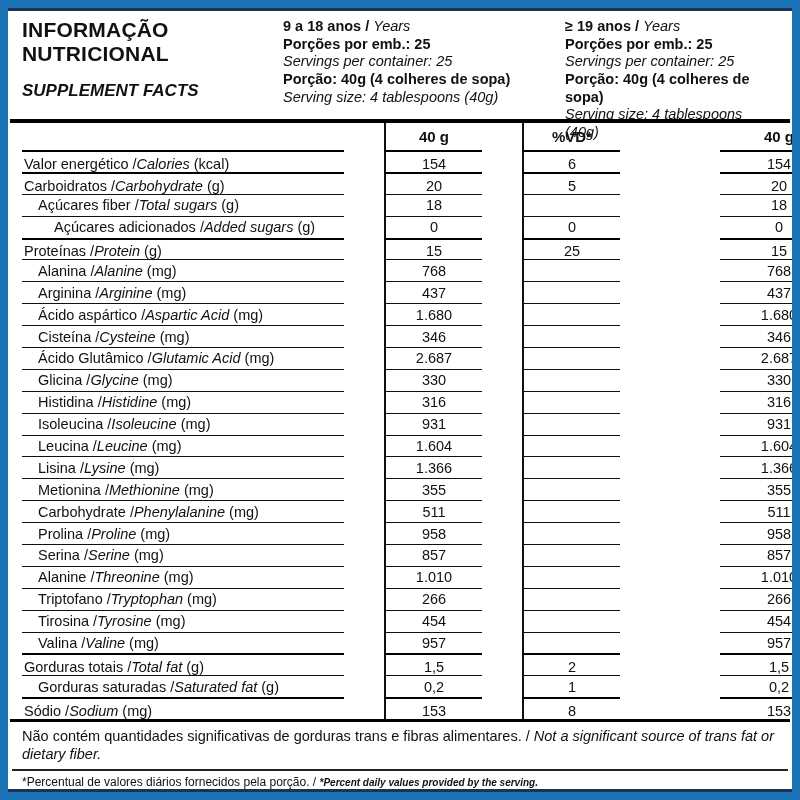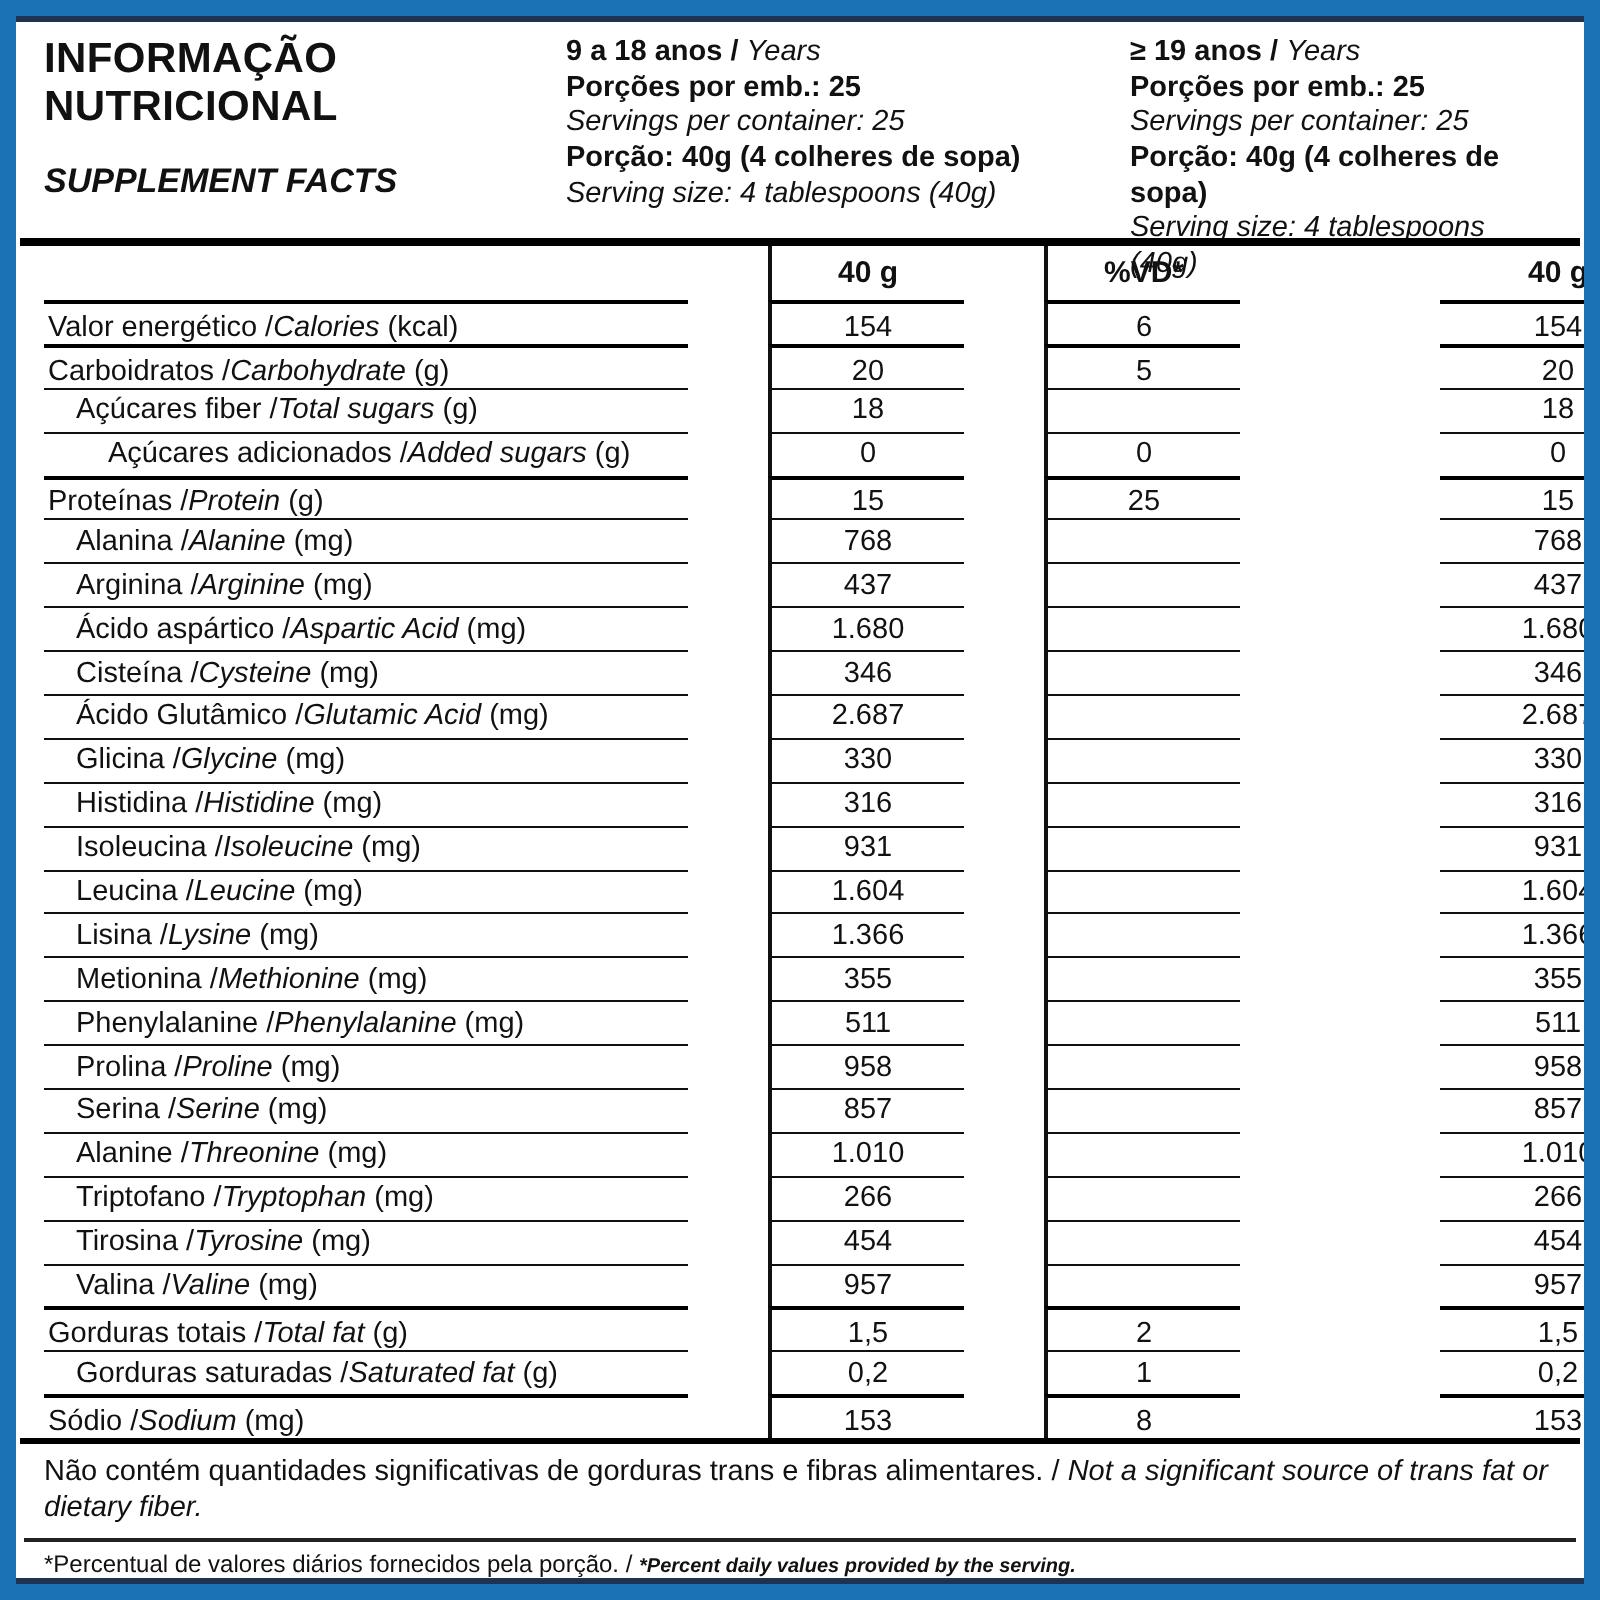--- a/index.html
+++ b/index.html
@@ -274,21 +274,21 @@
             <div class="unit">&nbsp;(mg)</div>
           </div>
           <div class="cell num vline">355</div>
           <div class="cell num vline"></div>
           <div class="cell gapcell"></div>
           <div class="cell num">355</div>
           <div class="cell num vline"></div>
         </div>
         <div class="tgrid t-row">
           <div class="cell label ind1">
-            <div class="pt">Phenylalanine / </div>
+            <div class="pt">Carbohydrate / </div>
             <div class="en">Phenylalanine</div>
             <div class="unit">&nbsp;(mg)</div>
           </div>
           <div class="cell num vline">511</div>
           <div class="cell num vline"></div>
           <div class="cell gapcell"></div>
           <div class="cell num">511</div>
           <div class="cell num vline"></div>
         </div>
         <div class="tgrid t-row">

